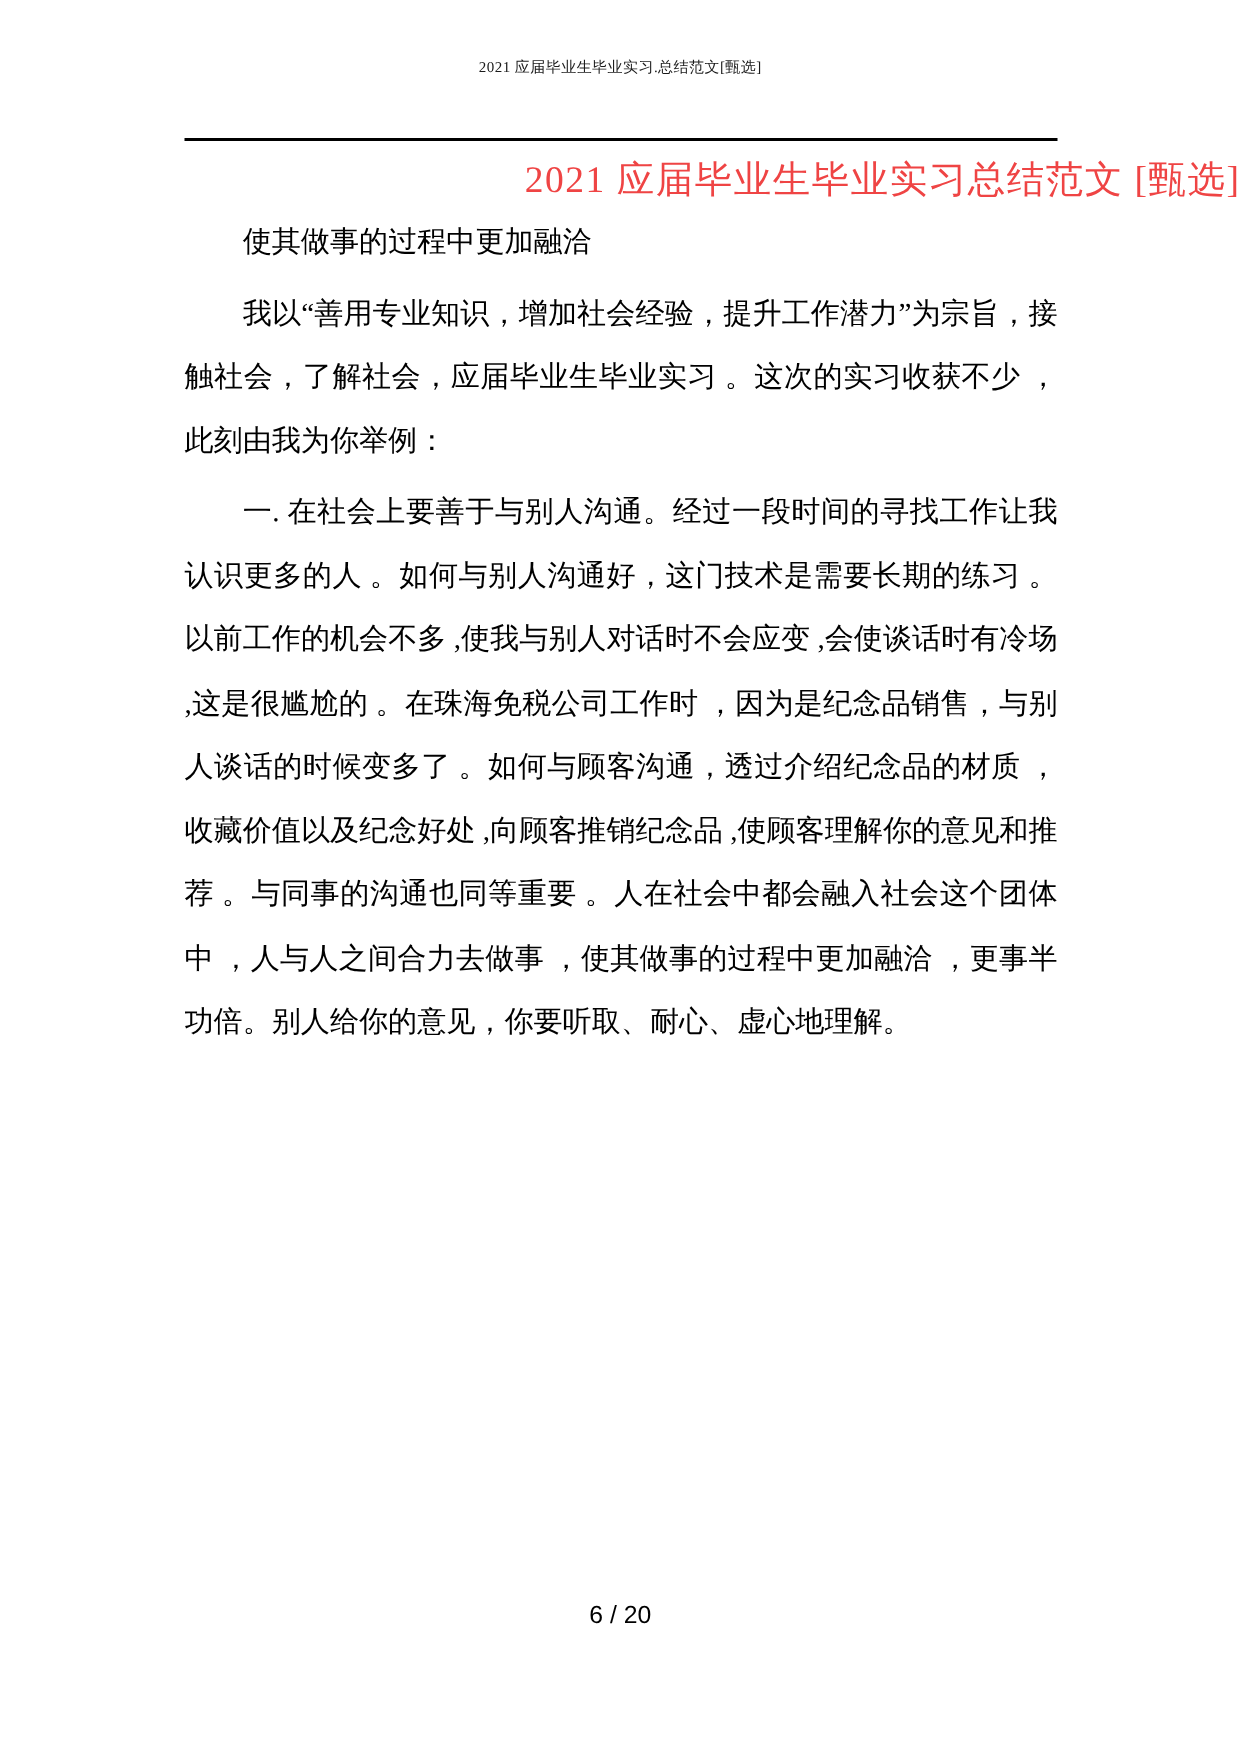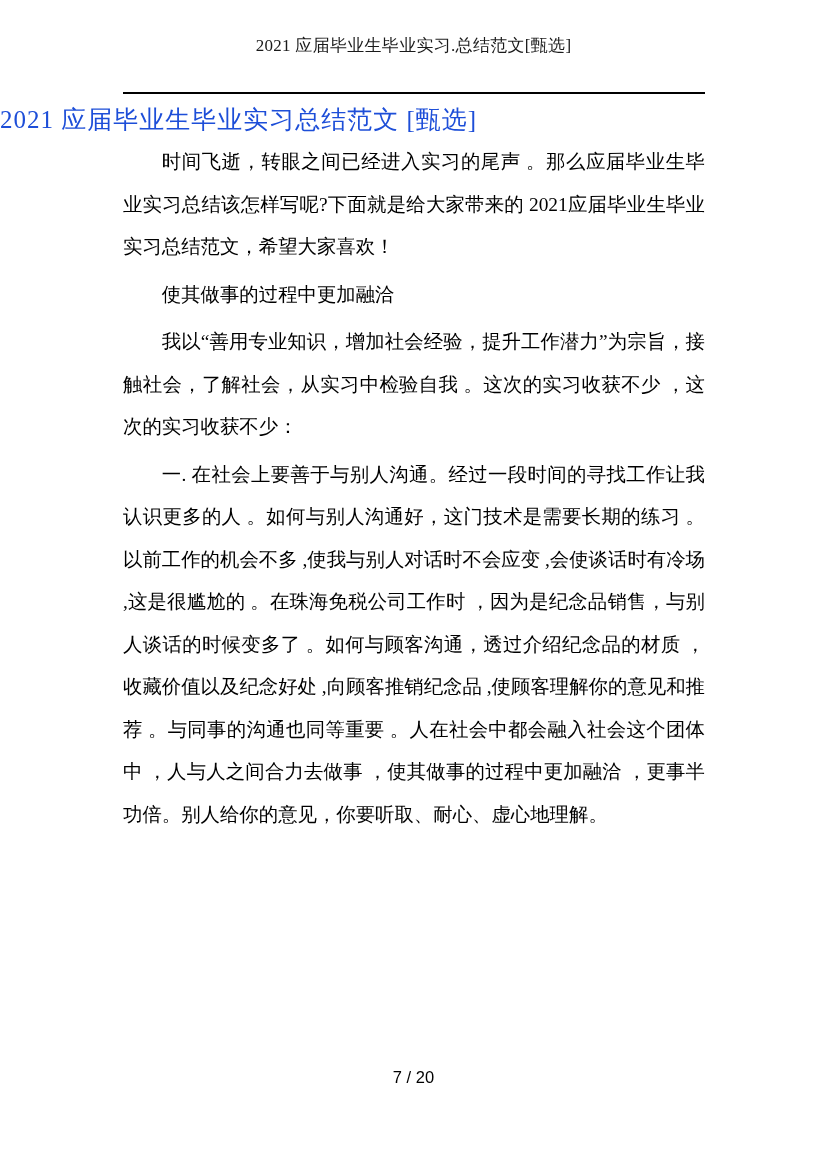--- a/index.html
+++ b/index.html
@@ -15,45 +15,45 @@
     overflow: hidden;
     font-family: "Liberation Serif", "DejaVu Serif", serif;
     color: #000000;
   }
   .page-header {
     position: absolute;
     top: 37px;
     left: 0;
     right: 0;
     text-align: center;
-    font-size: 17px;
+    font-size: 10px;
     line-height: 18px;
     color: #1a1a1a;
     letter-spacing: 0.3px;
   }
   .header-rule {
     position: absolute;
     top: 92px;
     left: 123px;
     width: 582px;
     height: 0;
     border: none;
     border-top: 2px solid #000000;
     margin: 0;
   }
   .doc-title {
     position: absolute;
     top: 103px;
     left: 0;
     right: 0;
     margin: 0;
-    text-align: left;
+    text-align: right;
     font-size: 25px;
     font-weight: normal;
-    color: #1d4ed8;
+    color: #ef4444;
     letter-spacing: 1px;
   }
   .doc-body {
     position: absolute;
     top: 141px;
     left: 123px;
     width: 582px;
     font-size: 19.4px;
     line-height: 42.5px;
     text-align: justify;
@@ -80,21 +80,20 @@
 
 <div class="page">
 
   <div class="page-header">2021 应届毕业生毕业实习.总结范文[甄选]</div>
 
   <hr class="header-rule">
 
   <h1 class="doc-title">2021 应届毕业生毕业实习总结范文 [甄选]</h1>
 
   <div class="doc-body">
-    <p>时间飞逝，转眼之间已经进入实习的尾声 。那么应届毕业生毕业实习总结该怎样写呢?下面就是给大家带来的 2021应届毕业生毕业实习总结范文，希望大家喜欢！</p>
     <p>使其做事的过程中更加融洽</p>
-    <p>我以“善用专业知识，增加社会经验，提升工作潜力”为宗旨，接触社会，了解社会，从实习中检验自我 。这次的实习收获不少 ，这次的实习收获不少：</p>
+    <p>我以“善用专业知识，增加社会经验，提升工作潜力”为宗旨，接触社会，了解社会，应届毕业生毕业实习 。这次的实习收获不少 ，此刻由我为你举例：</p>
     <p>一. 在社会上要善于与别人沟通。经过一段时间的寻找工作让我认识更多的人 。如何与别人沟通好，这门技术是需要长期的练习 。以前工作的机会不多 ,使我与别人对话时不会应变 ,会使谈话时有冷场 ,这是很尴尬的 。在珠海免税公司工作时 ，因为是纪念品销售，与别人谈话的时候变多了 。如何与顾客沟通，透过介绍纪念品的材质 ，收藏价值以及纪念好处 ,向顾客推销纪念品 ,使顾客理解你的意见和推荐 。与同事的沟通也同等重要 。人在社会中都会融入社会这个团体中 ，人与人之间合力去做事 ，使其做事的过程中更加融洽 ，更事半功倍。别人给你的意见，你要听取、耐心、虚心地理解。</p>
   </div>
 
-  <div class="page-footer">7 / 20</div>
+  <div class="page-footer">6 / 20</div>
 
 </div>
 
 </body></html>

